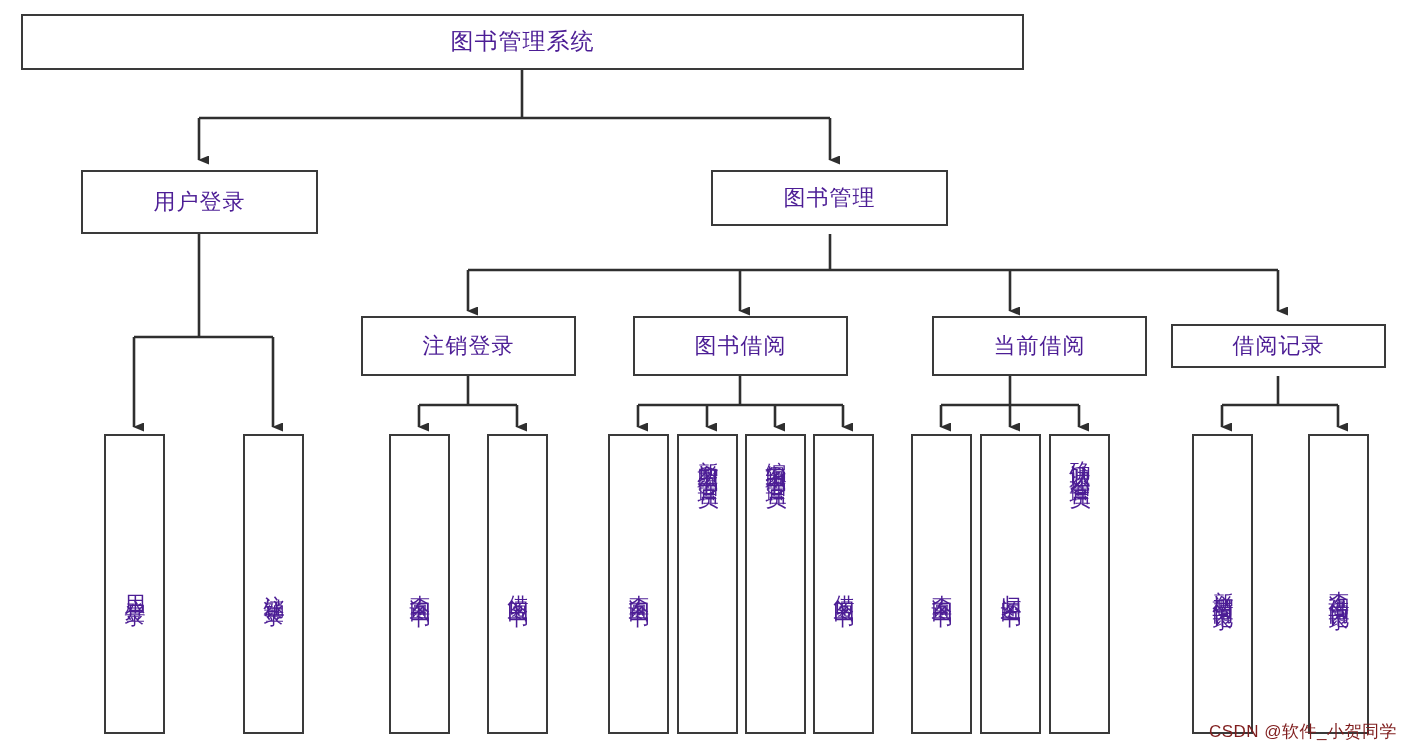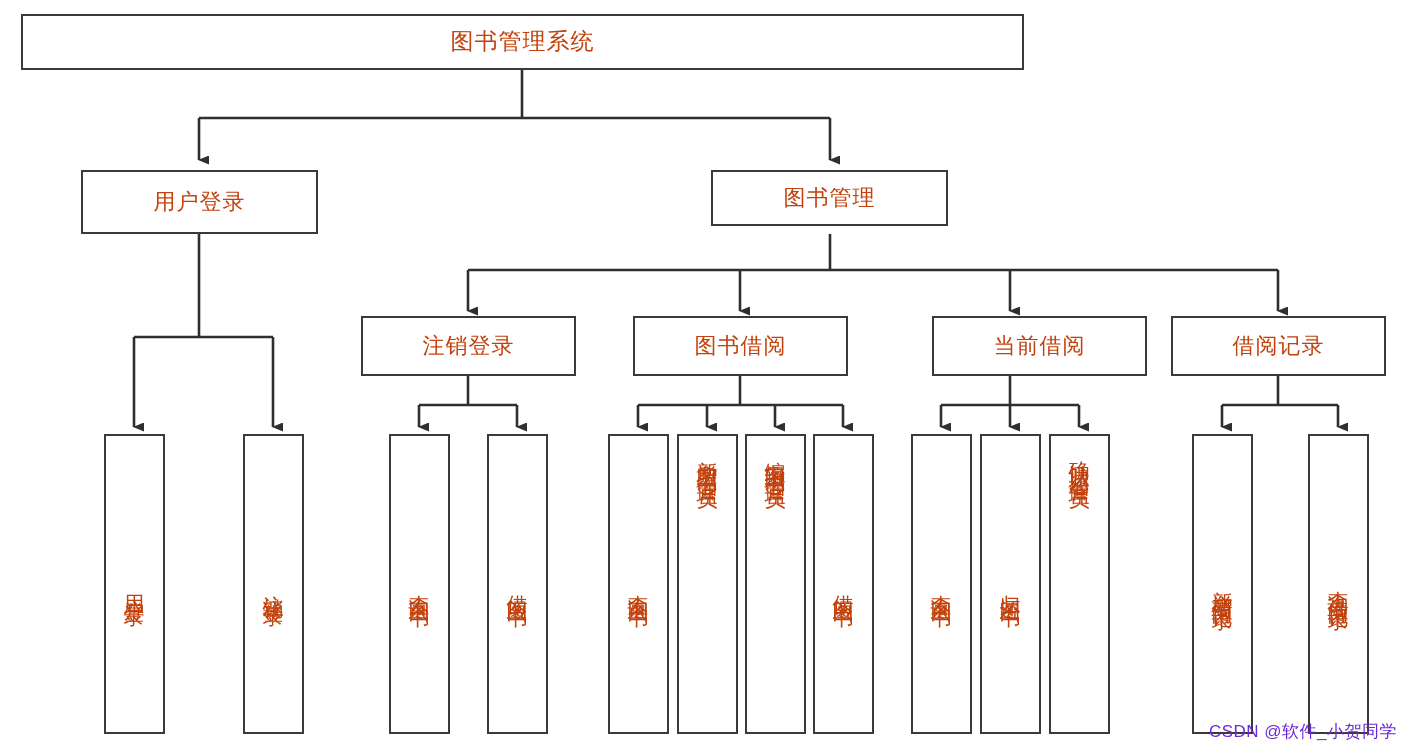--- a/index.html
+++ b/index.html
@@ -30,24 +30,25 @@
     position: absolute;
     box-sizing: border-box;
     background: #ffffff;
     border: 2px solid #3a3a3a;
     display: flex;
     align-items: center;
     justify-content: center;
     z-index: 3;
   }
   .node-label {
-    color: #c2410c;
+    color: #4c1d95;
     letter-spacing: 1px;
     white-space: nowrap;
     line-height: 1.18;
+    font-family: Liberation Serif, serif;
   }
   .node.horiz .node-label {
     font-size: 22px;
   }
   #node-root .node-label {
     font-size: 23px;
   }
   .node.vert {
     align-items: center;
     justify-content: center;
@@ -63,21 +64,21 @@
     font-size: 21px;
     letter-spacing: 4px;
     line-height: 1;
     text-align: center;
   }
   #watermark {
     position: absolute;
     right: 8px;
     bottom: 4px;
     font-size: 17px;
-    color: #6d28d9;
+    color: #7f1d1d;
     letter-spacing: 0.5px;
     z-index: 5;
     white-space: nowrap;
     font-family: "Liberation Sans", "DejaVu Sans", sans-serif;
   }
 </style>
 </head>
 <body>
 
 <div id="diagram-root">
@@ -149,21 +150,21 @@
   </div>
 
   <div class="node horiz" style="left:633px; top:316px; width:215px; height:60px;">
     <span class="node-label">图书借阅</span>
   </div>
 
   <div class="node horiz" style="left:903px; top:316px; width:215px; height:60px;margin-left:29px;">
     <span class="node-label">当前借阅</span>
   </div>
 
-  <div class="node horiz" style="left:1171px; top:316px; width:215px; height:60px;">
+  <div class="node horiz" style="left:1171px; top:324px; width:215px; height:44px;">
     <span class="node-label">借阅记录</span>
   </div>
 
   <div class="node vert" style="left:104px; top:434px; width:61px; height:300px;">
     <span class="node-label">用户登录</span>
   </div>
 
   <div class="node vert" style="left:243px; top:434px; width:61px; height:300px;">
     <span class="node-label">注销登录</span>
   </div>

